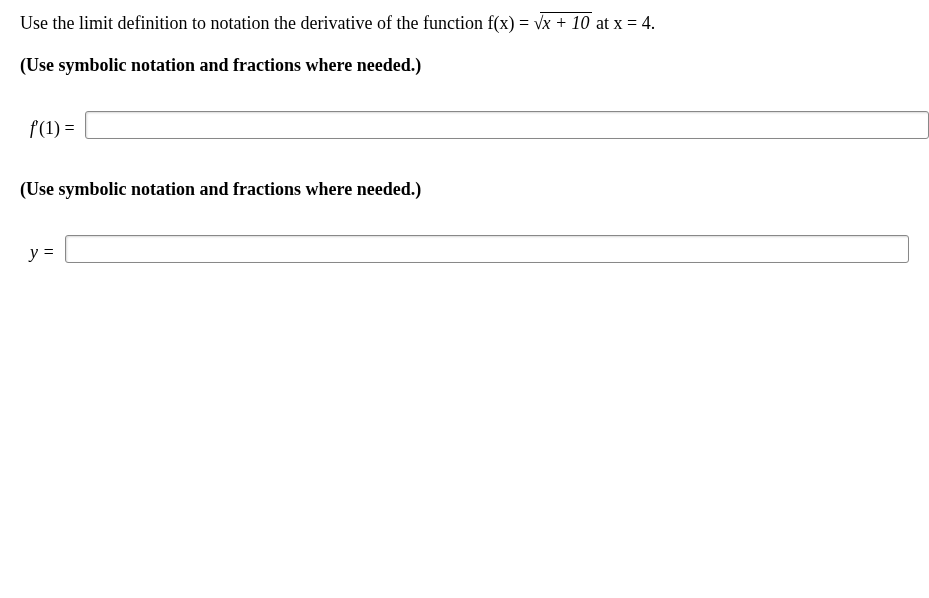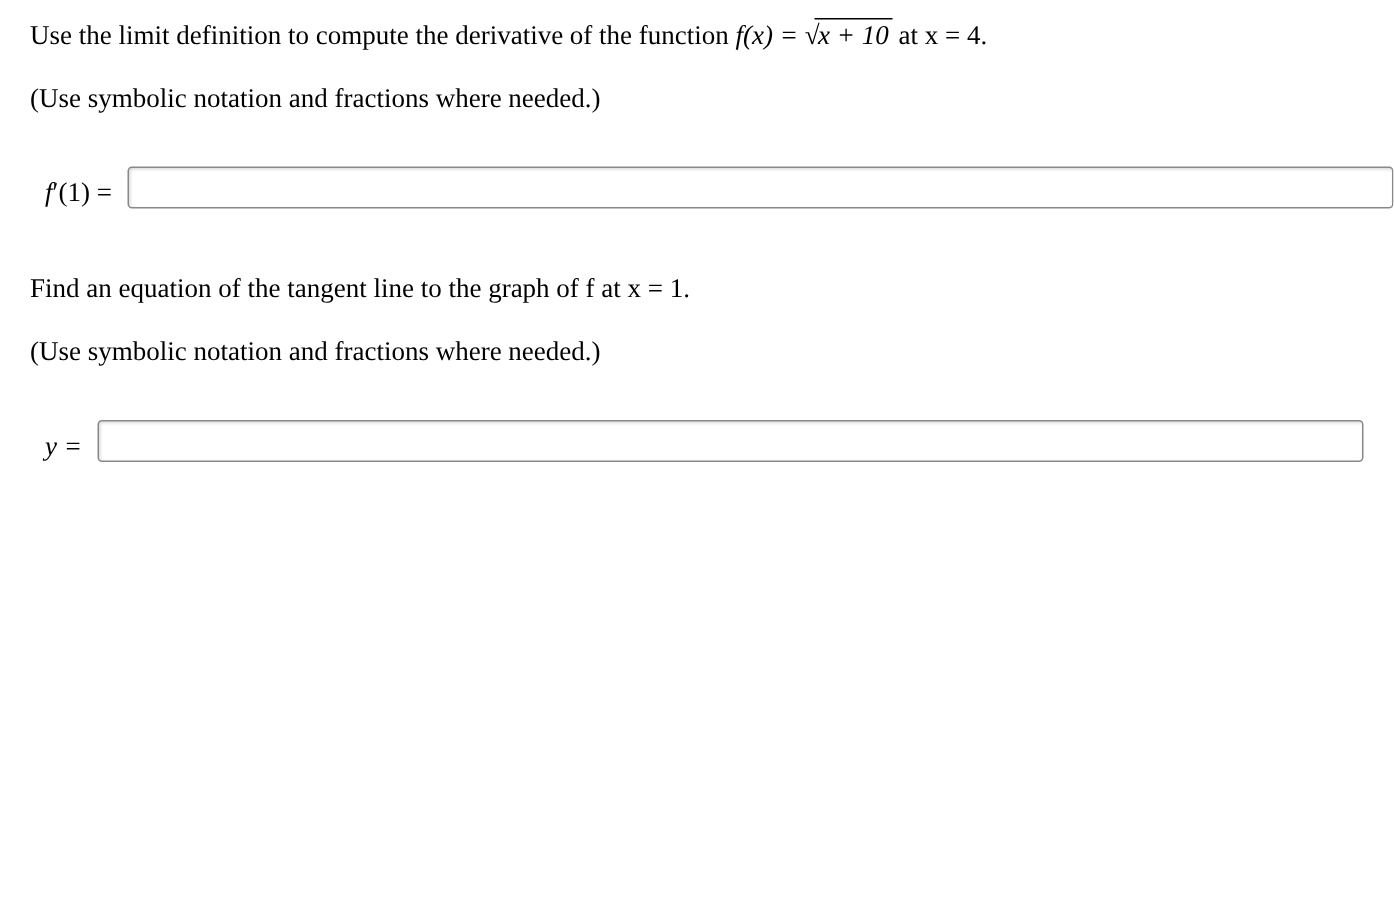--- a/index.html
+++ b/index.html
@@ -11,20 +11,21 @@
     background: #fff;
     width: 929px;
     box-sizing: border-box;
   }
   .problem-text {
     margin-bottom: 18px;
     line-height: 1.5;
   }
   .instruction {
     margin-bottom: 35px;
+    font-weight: bold;
   }
   .answer-row {
     display: flex;
     align-items: flex-end;
     margin: 30px 0 40px 0;
   }
   .answer-label {
     font-style: italic;
     margin-right: 10px;
     white-space: nowrap;
@@ -57,38 +58,37 @@
     margin-top: 44px;
   }
   .fprime .prime {
     font-style: normal;
   }
 </style>
 </head>
 <body>
 
 <div class="problem-text">
-  <span>Use the limit definition to compute the derivative of the function </span>
-  <span style="font-style: italic;">f(x) = </span>
+  <span>Use the limit definition to notation the derivative of the function </span>
+  <span style="">f(x) = </span>
   <span class="sqrt-wrap">
     <span class="sqrt-sign">√</span><span class="sqrt-content" style="font-style: italic;">x + 10</span>
   </span>
   <span> at x = 4.</span>
 </div>
 
 <div class="instruction">(Use symbolic notation and fractions where needed.)</div>
 
 <div class="answer-row">
   <span class="answer-label fprime">
     <span>f</span><span class="prime">′</span><span style="font-style: normal;">(1) = </span>
   </span>
   <input type="text" class="answer-input" style="margin-right: -20px;">
 </div>
 
 <div class="second-part">
-  <div class="problem-text">Find an equation of the tangent line to the graph of  f  at x = 1.</div>
   <div class="instruction">(Use symbolic notation and fractions where needed.)</div>
 
   <div class="answer-row">
     <span class="answer-label">y = </span>
     <input type="text" class="answer-input" style="">
   </div>
 </div>
 
 </body></html>

